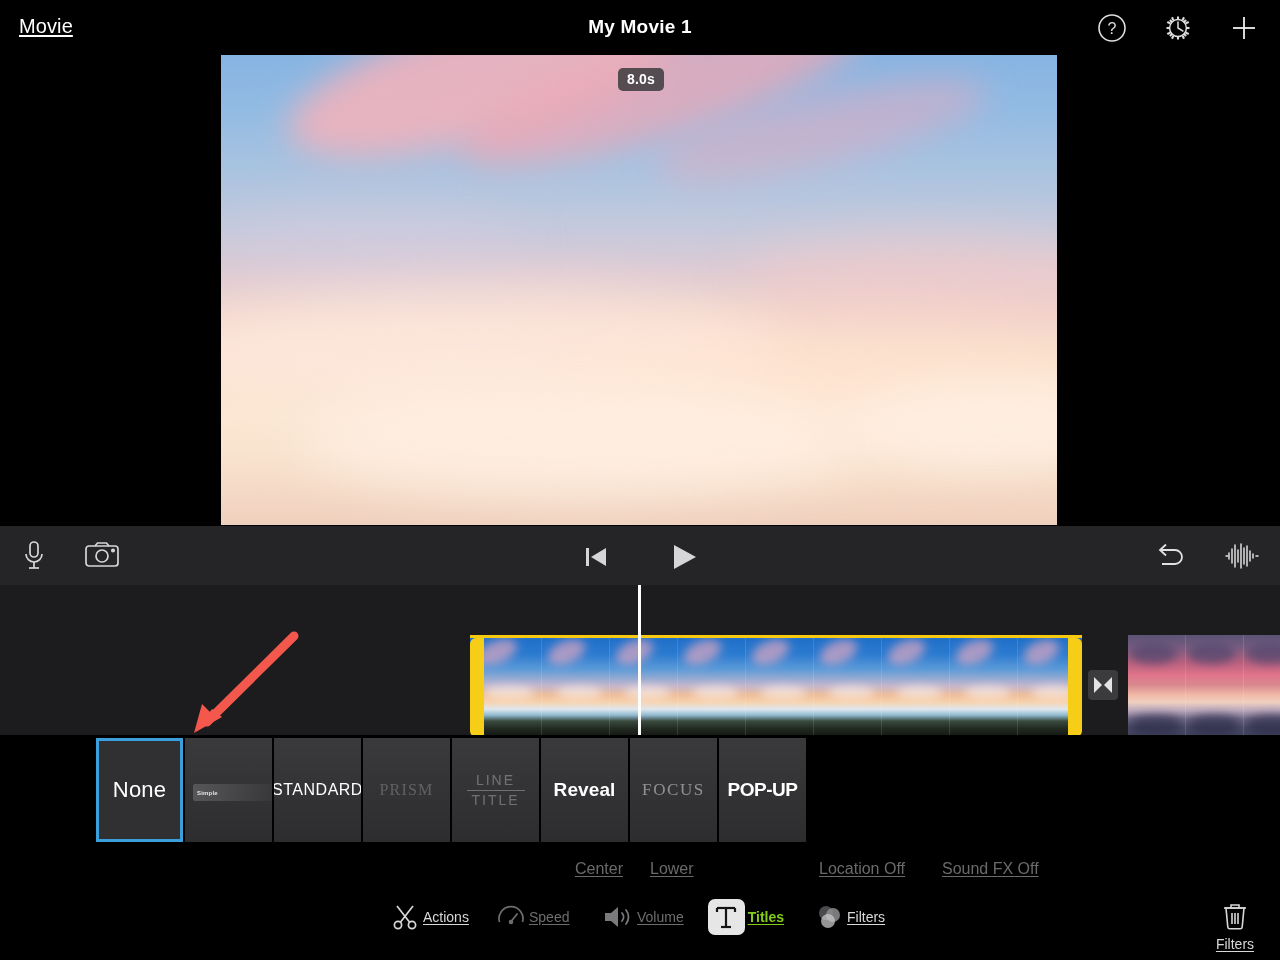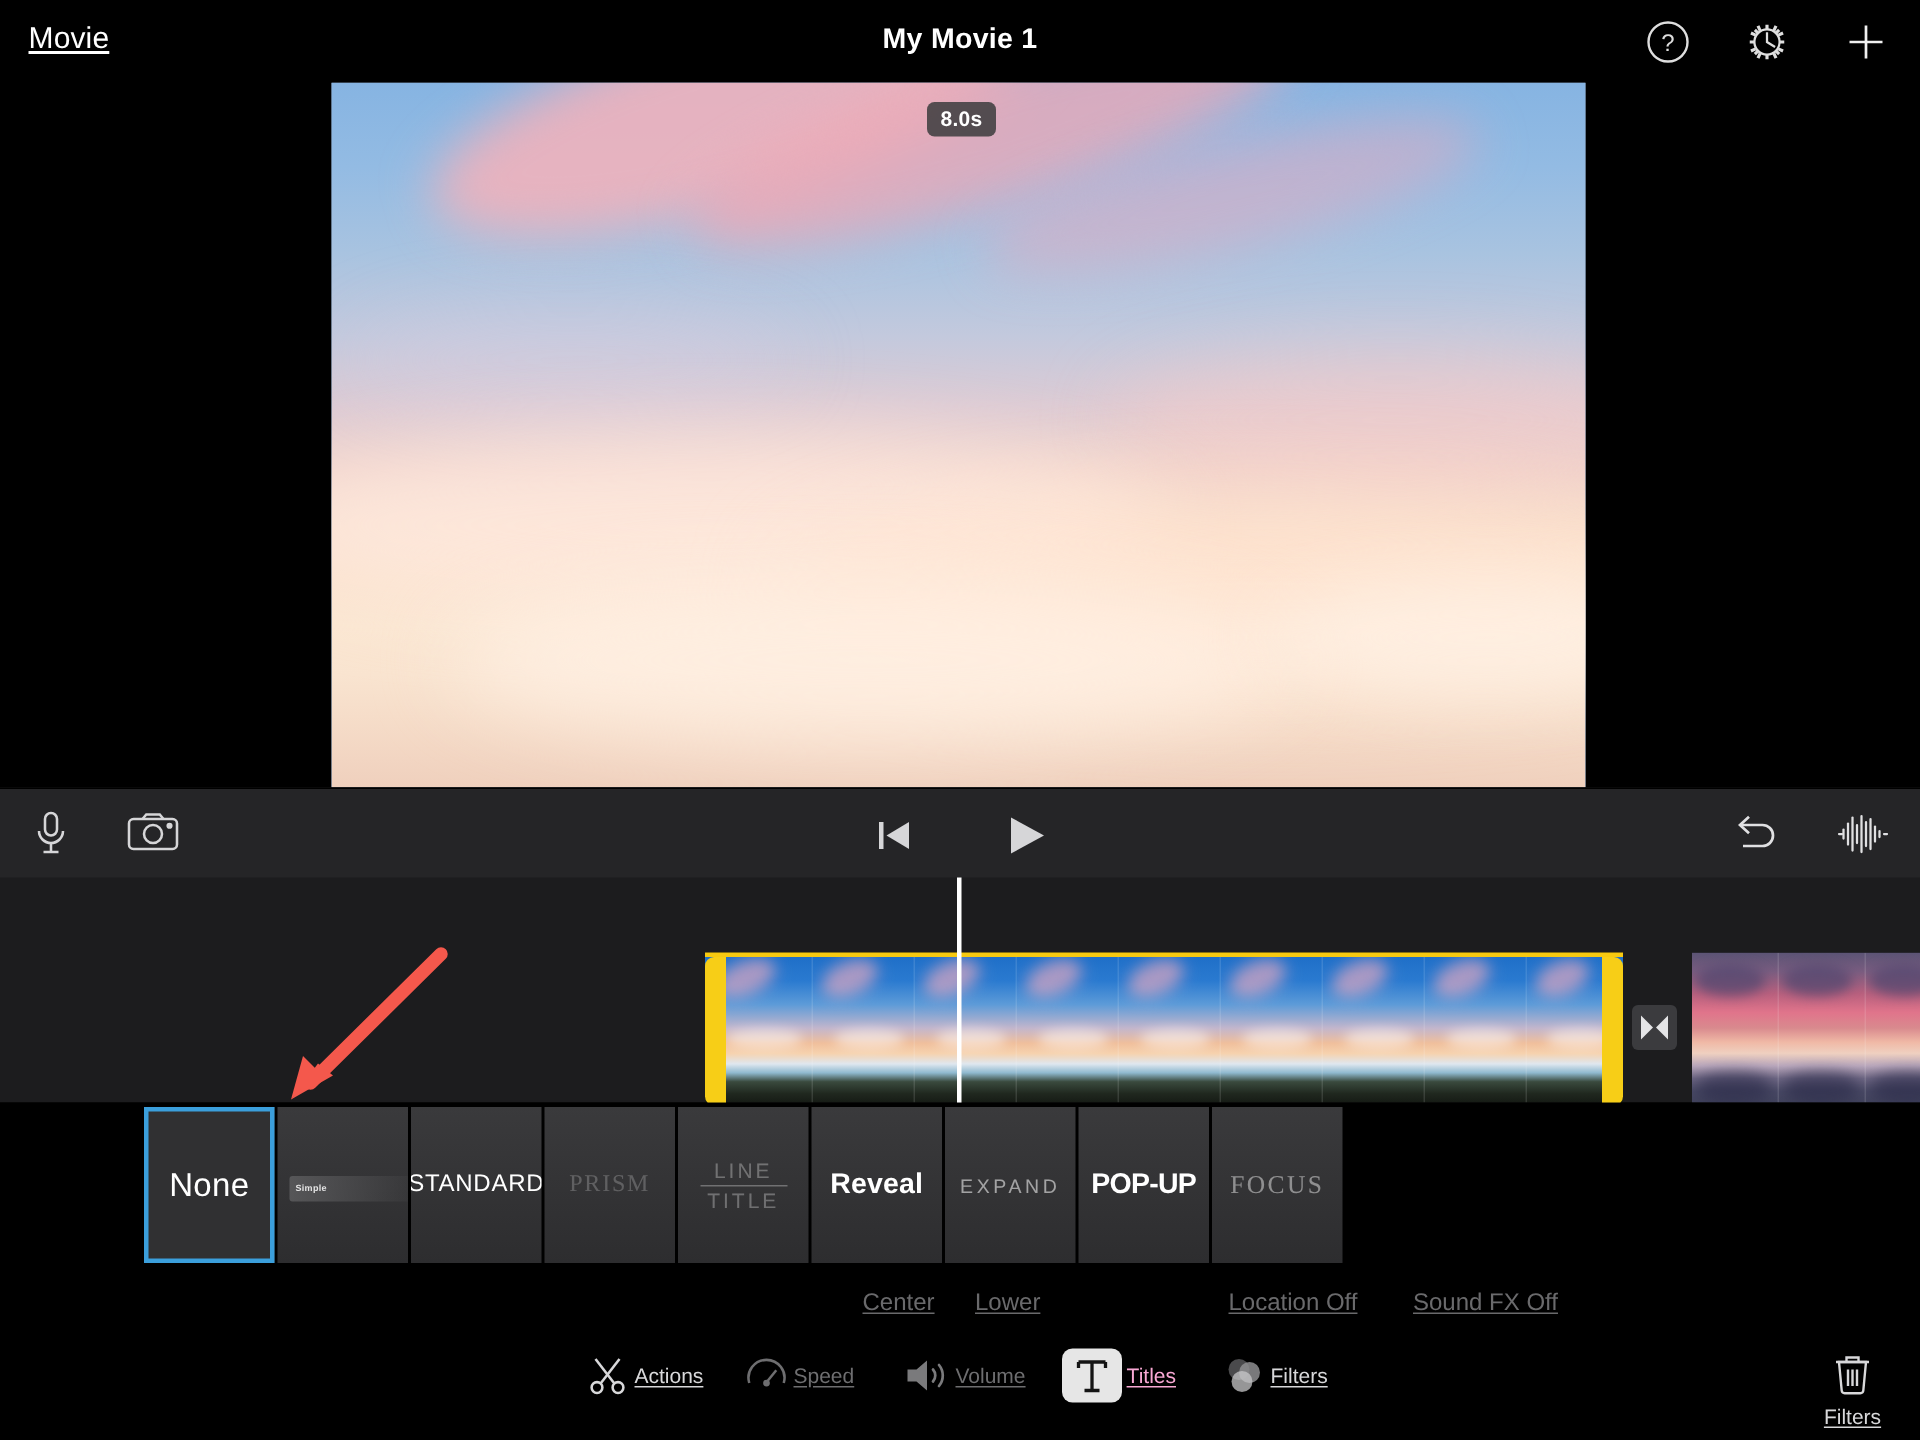--- a/index.html
+++ b/index.html
@@ -454,21 +454,21 @@
     border-radius: 7px;
     width: 42px;
     height: 36px;
   }
   .tool-lbl {
     font-size: 14px;
     text-decoration: underline;
     text-underline-offset: 2px;
     color: #6e6e70;
   }
-  .tool-lbl.on { color: #f9a8d4; }
+  .tool-lbl.on { color: #84cc16; font-weight: bold; }
   .tool-lbl.bright { color: #d8d8da; }
 
   .delete-tool {
     position: absolute;
     right: 10px;
     top: 4px;
     width: 70px;
     display: flex;
     flex-direction: column;
     align-items: center;
@@ -701,30 +701,27 @@
           <span class="l1">LINE</span>
           <div class="rule"></div>
           <span class="l2">TITLE</span>
         </div>
       </div>
 
       <div class="style-tile">
         <span class="tile-label lbl-reveal">Reveal</span>
       </div>
 
+
       <div class="style-tile">
-        <span class="tile-label lbl-expand">EXPAND</span>
+        <span class="tile-label lbl-focus">FOCUS</span>
       </div>
 
       <div class="style-tile">
         <span class="tile-label lbl-popup">POP-UP</span>
-      </div>
-
-      <div class="style-tile">
-        <span class="tile-label lbl-focus">FOCUS</span>
       </div>
 
     </div>
   </div>
 
   <div class="options-row">
     <div class="opt opt-center">Center</div>
     <div class="opt opt-lower">Lower</div>
     <div class="opt opt-location">Location Off</div>
     <div class="opt opt-soundfx">Sound FX Off</div>

